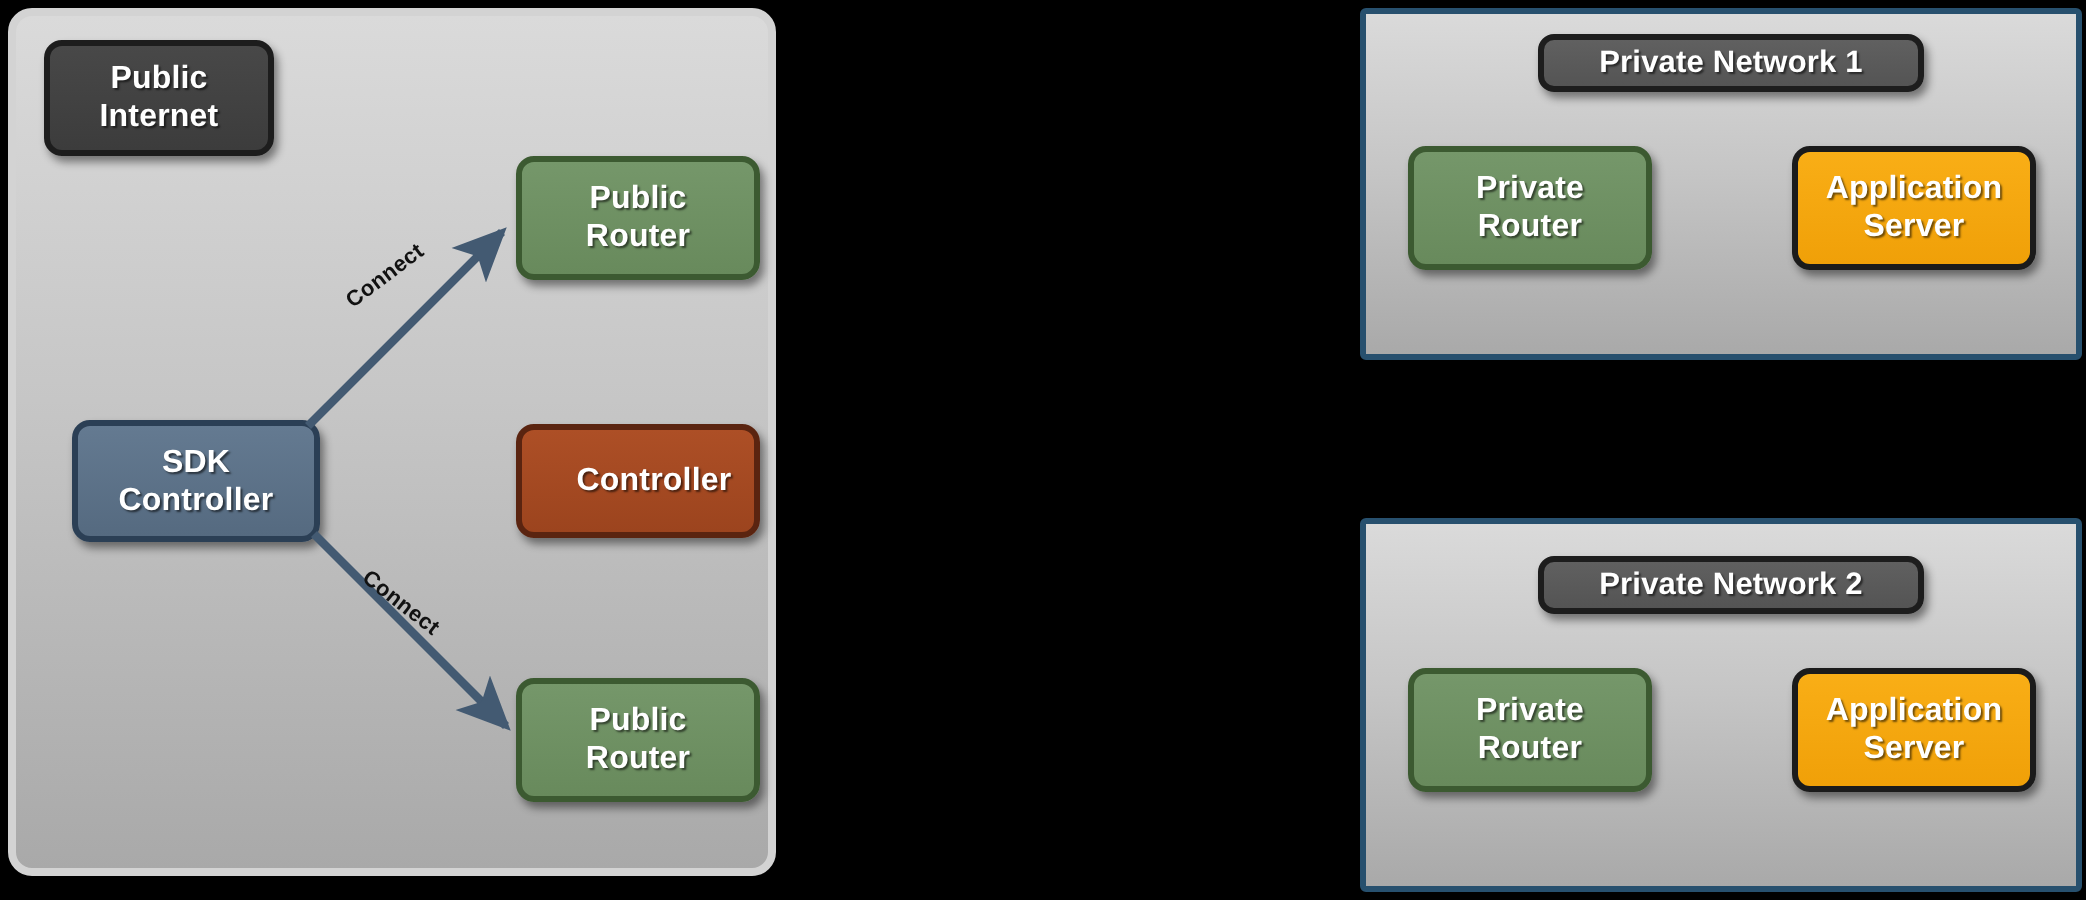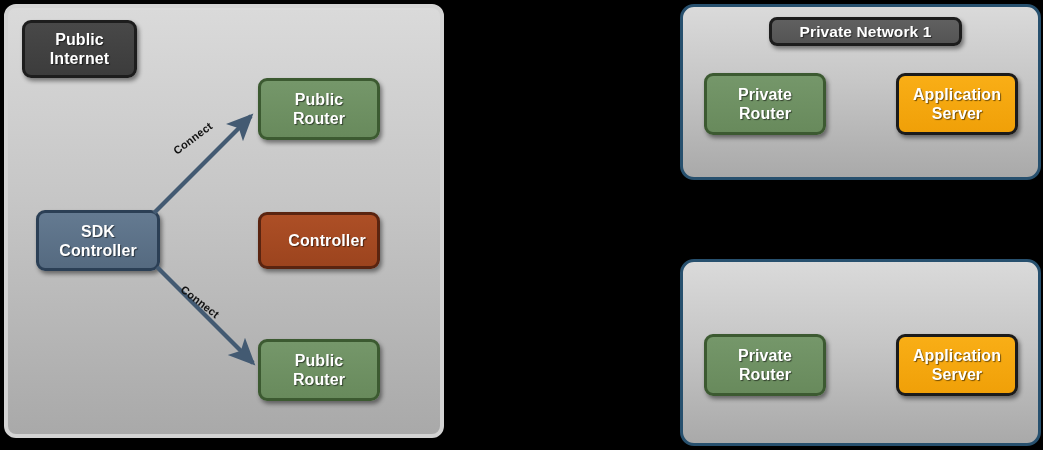--- a/index.html
+++ b/index.html
@@ -26,30 +26,30 @@
   
   .panel {
     position: absolute;
     box-sizing: border-box;
     background: linear-gradient(180deg, #dadada 0%, #c6c6c6 45%, #a9a9a9 100%);
     box-shadow: 2px 3px 4px rgba(0,0,0,0.55);
   }
   .panel-public {
     left: 4px;
     top: 4px;
-    width: 440px;
+    width: 384px;
     height: 434px;
     border: 4px solid #d3d3d3;
     border-radius: 12px;
   }
   .panel-private {
     left: 680px;
     width: 361px;
     border: 3px solid #27506e;
-    border-radius: 14px;
+    border-radius: 3px;
   }
   .panel-private-1 { top: 4px;   height: 176px; }
   .panel-private-2 { top: 259px; height: 187px; }
 
   
   .node {
     position: absolute;
     box-sizing: border-box;
     display: flex;
     align-items: center;
@@ -167,19 +167,20 @@
 
   <div class="panel panel-private panel-private-1">
     <div class="node node-title n-title-1">Private Network 1</div>
     <div class="node node-green n-priv-router-1">Private
 Router</div>
     <div class="node node-orange n-app-srv-1">Application
 Server</div>
   </div>
 
   <div class="panel panel-private panel-private-2">
+    <div class="node node-title n-title-2">Private Network 2</div>
     <div class="node node-green n-priv-router-2">Private
 Router</div>
     <div class="node node-orange n-app-srv-2">Application
 Server</div>
   </div>
 
 </div>
 
 </body></html>

